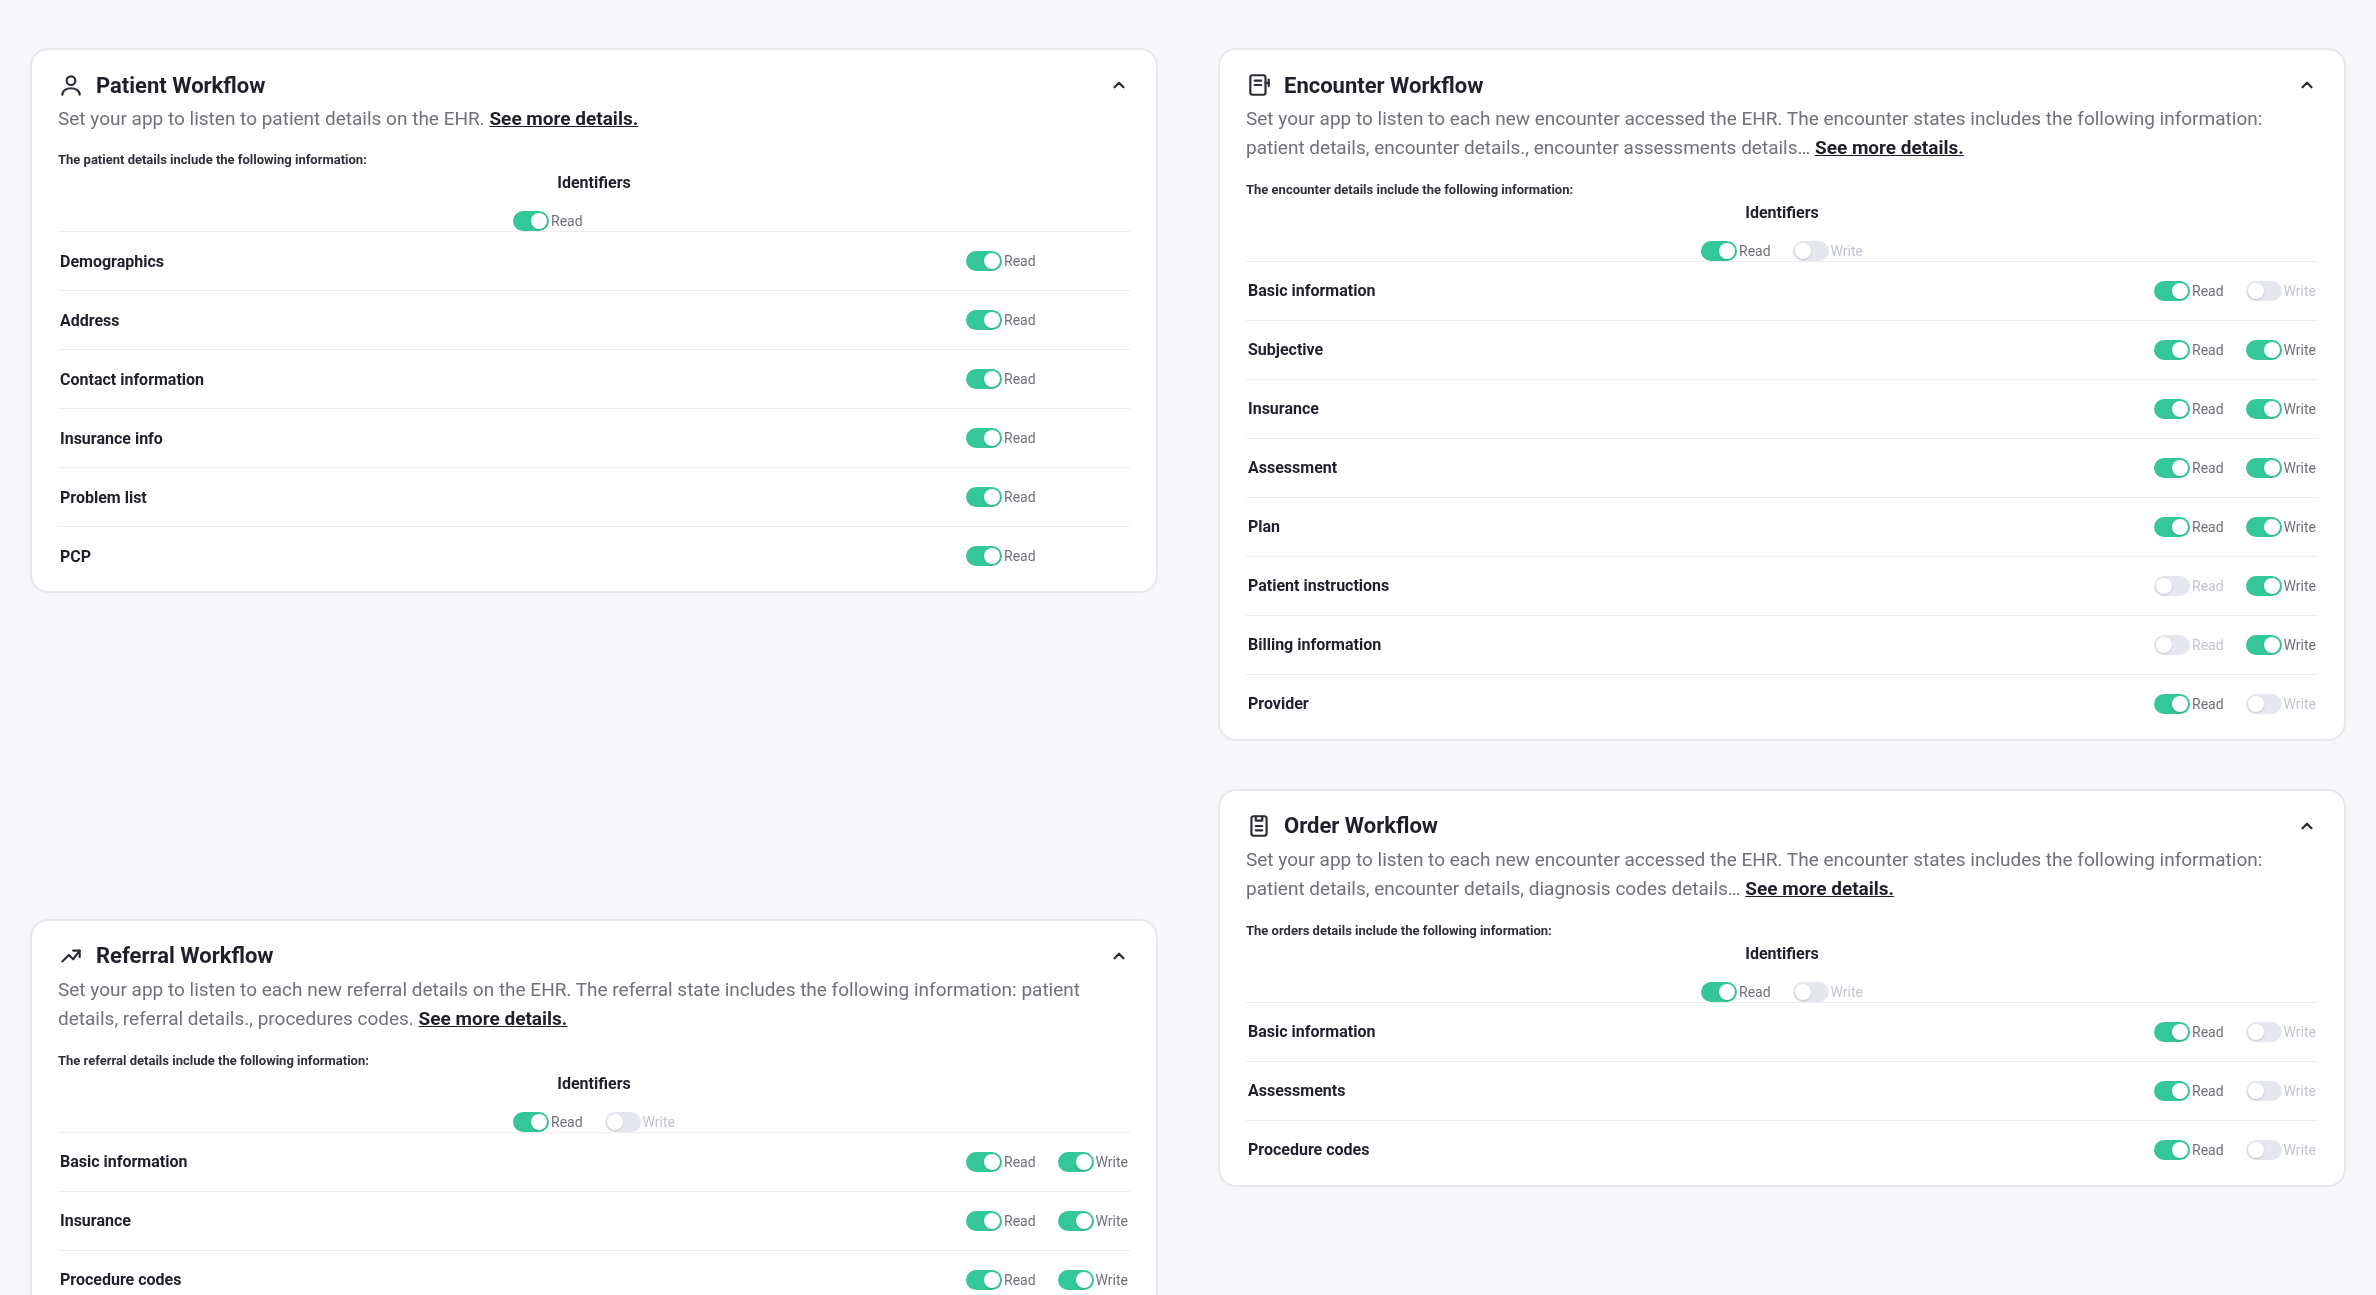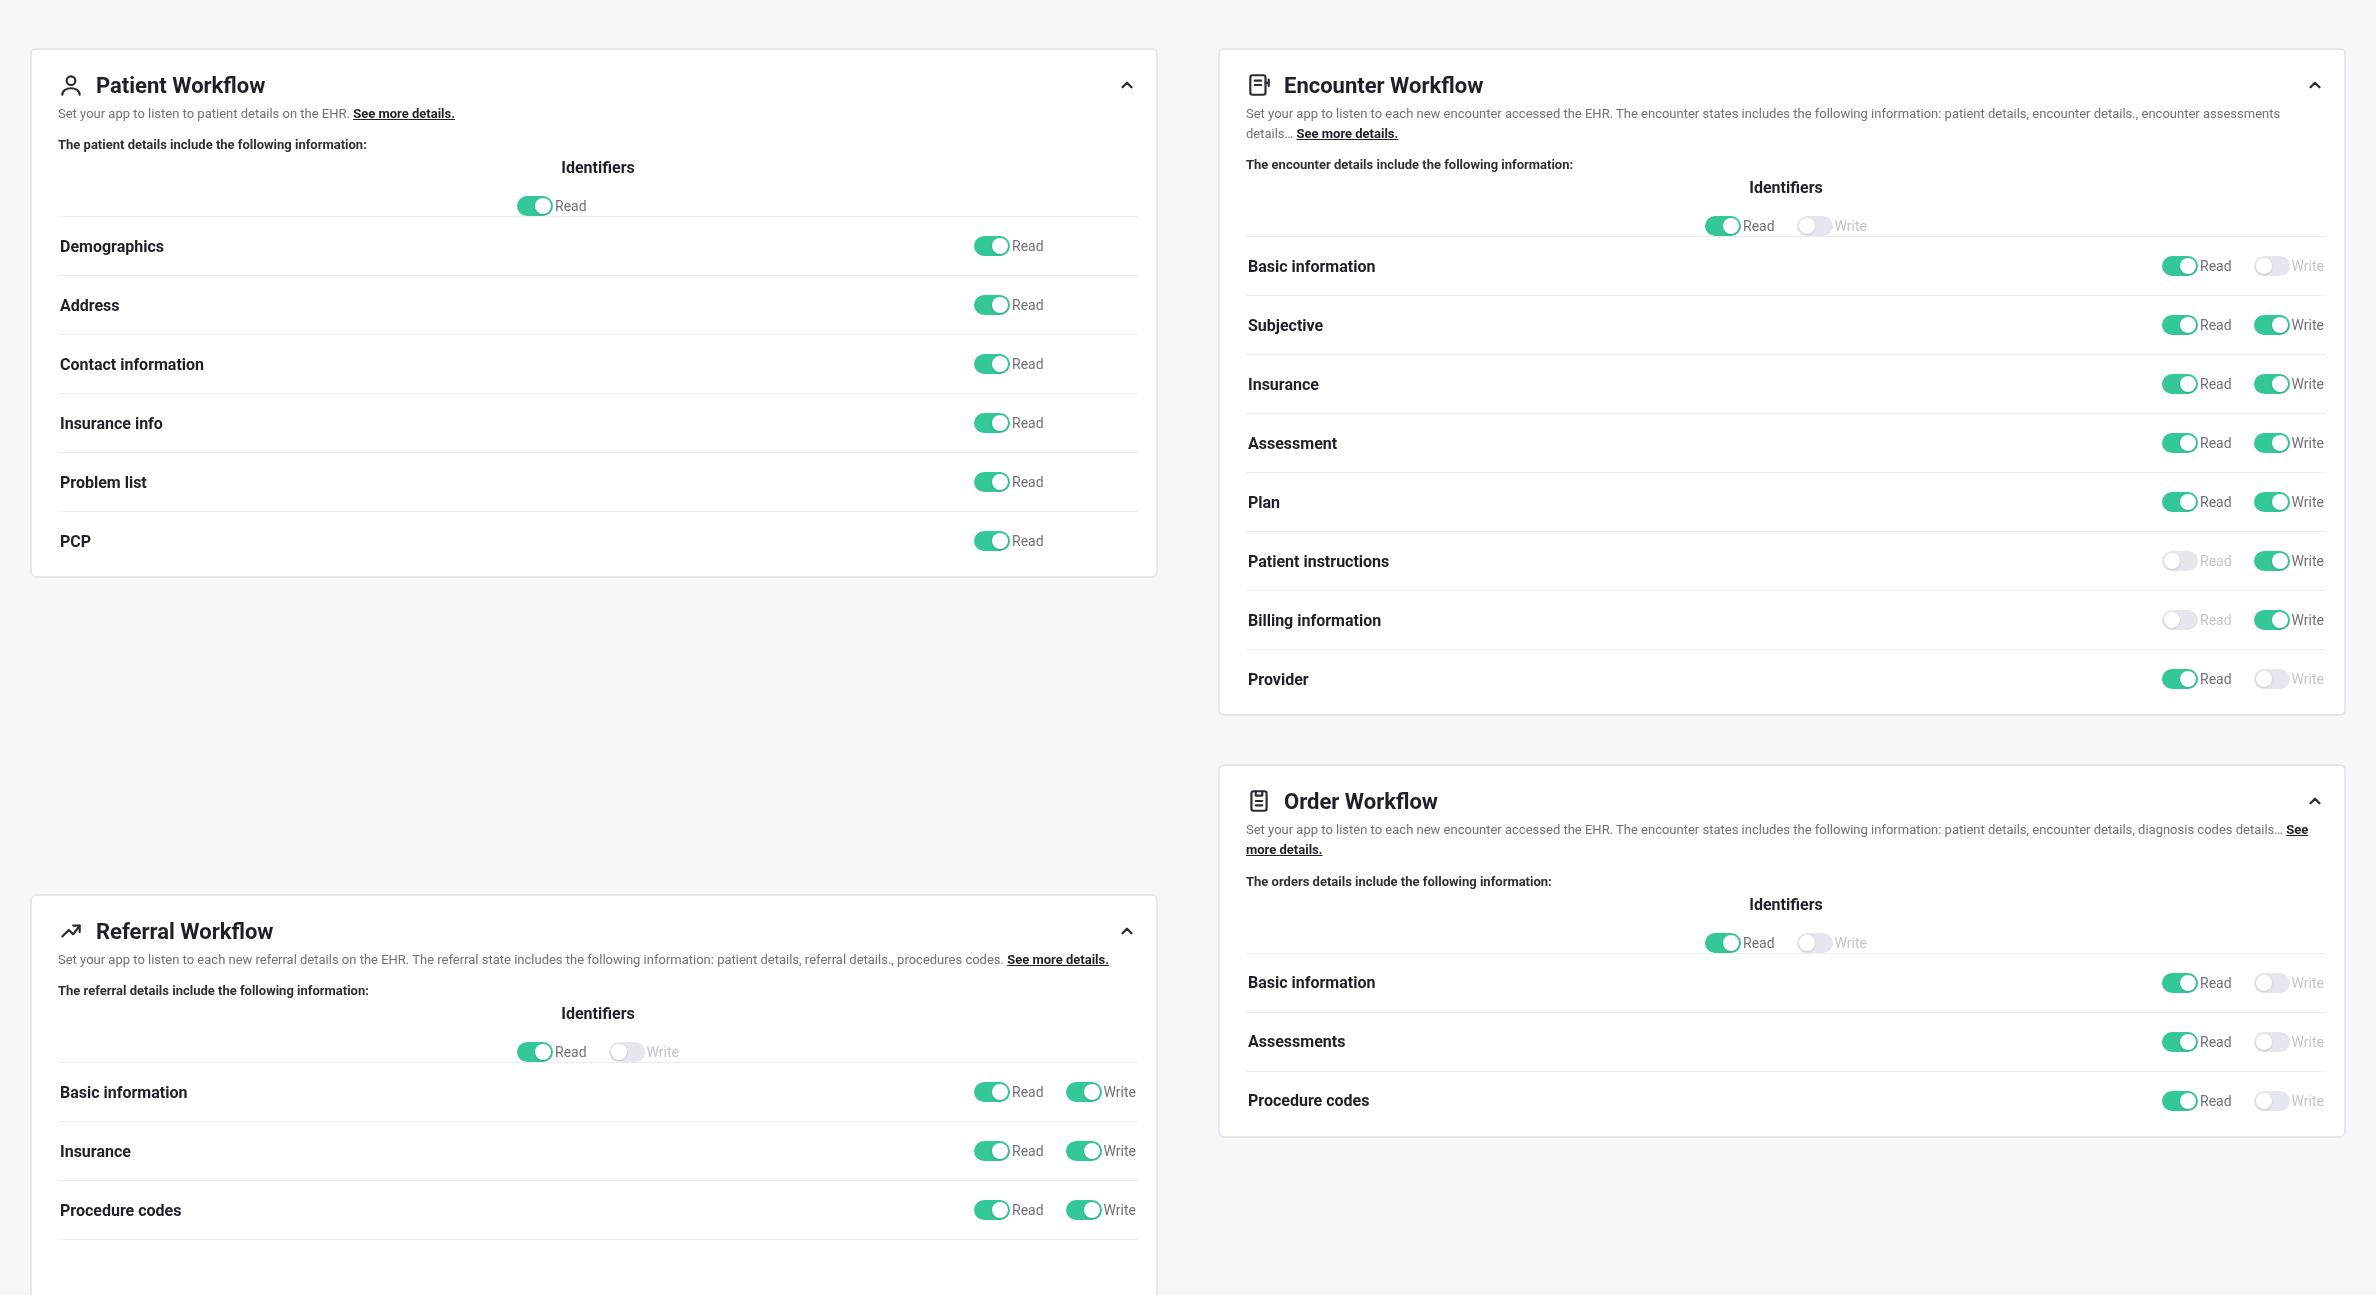--- a/index.html
+++ b/index.html
@@ -20,22 +20,22 @@
     display:grid;
     grid-template-columns: 1fr 1fr;
     column-gap:60px;
     row-gap:8px;
     padding:48px 30px 30px 30px;
     align-items:start;
   }
   .card{
     background:var(--card-bg);
     border:2px solid var(--card-border);
-    border-radius:6px;
-    padding:22px 18px 6px 26px;
+    border-radius:18px;
+    padding:22px 26px 6px 26px;
   }
   .card-header{
     display:flex;
     align-items:center;
     justify-content:space-between;
   }
   .card-title-wrap{
     display:flex;
     align-items:center;
     gap:12px;
@@ -43,21 +43,21 @@
   .card-title{
     font-size:22px;
     font-weight:700;
     color:var(--text);
   }
   .icon{width:26px;height:26px;display:inline-flex;align-items:center;justify-content:center;color:#2c2c36;}
   .icon svg{width:26px;height:26px;stroke:currentColor;fill:none;stroke-width:2;stroke-linecap:round;stroke-linejoin:round;}
   .chev{width:22px;height:22px;color:#2c2c36;cursor:pointer;display:inline-flex;align-items:center;justify-content:center;}
   .chev svg{width:18px;height:18px;stroke:currentColor;fill:none;stroke-width:3;stroke-linecap:round;stroke-linejoin:round;}
   .desc{
-    font-size:13px;
+    font-size:19px;
     color:var(--subtle);
     line-height:1.55;
     margin-top:6px;
     max-width:100%;
   }
   .desc .link{font-weight:700;color:var(--link);text-decoration:underline;cursor:pointer;}
   .subhdr{
     font-size:13px;
     font-weight:700;
     color:var(--muted);

